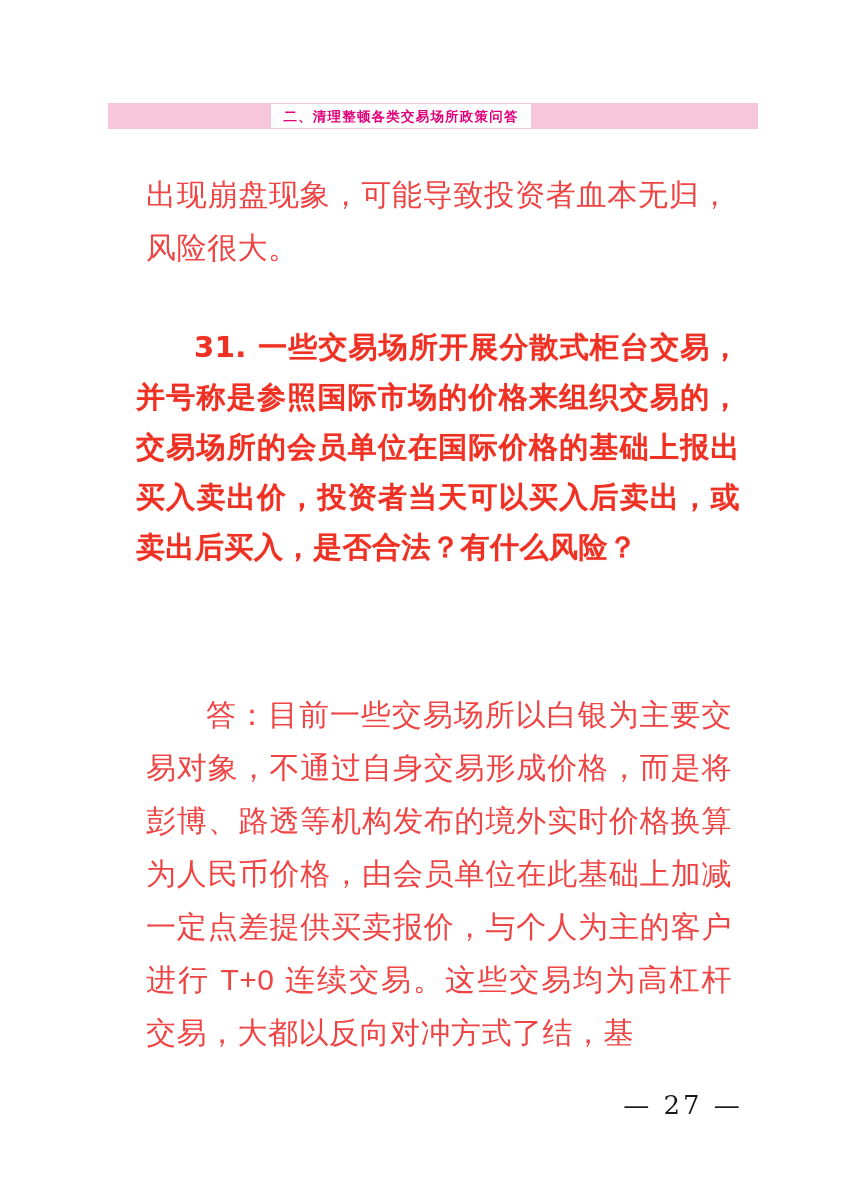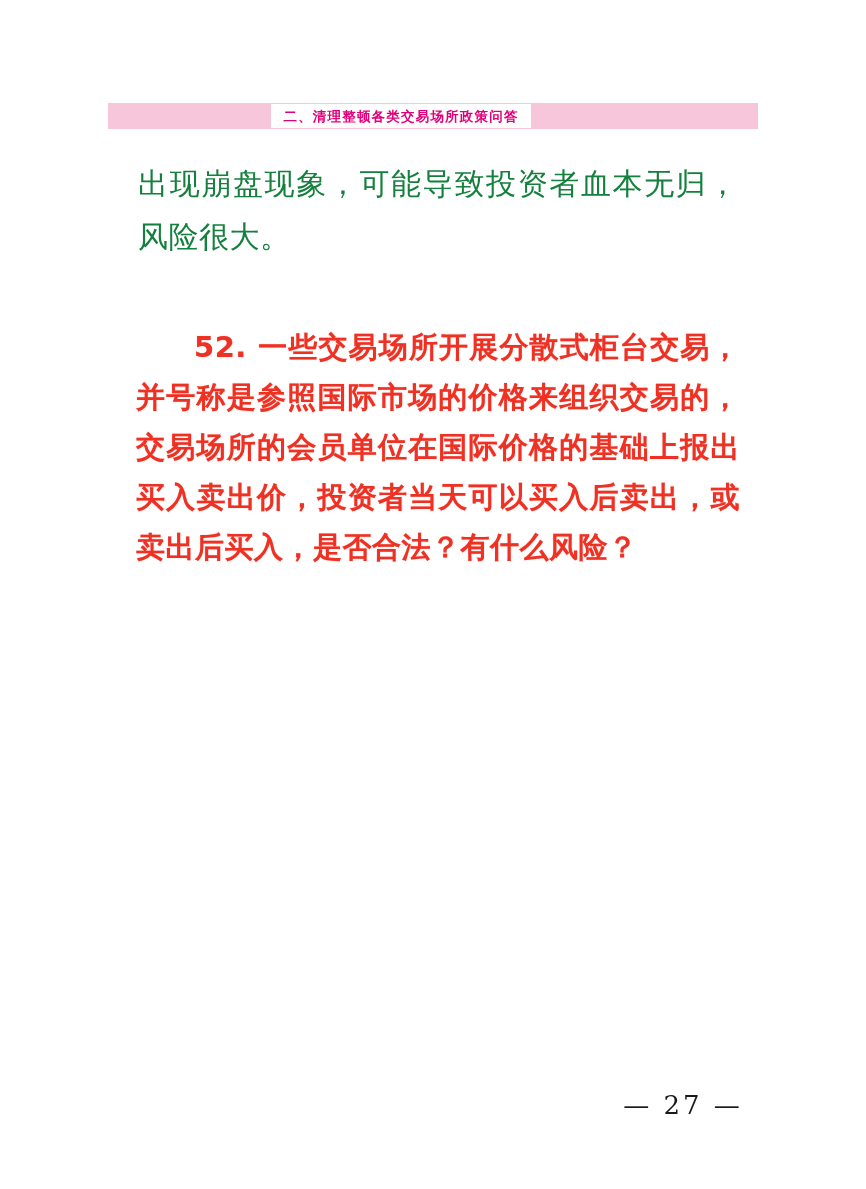--- a/index.html
+++ b/index.html
@@ -52,28 +52,28 @@
   }
 
   
   .body-col {
     position: absolute;
     left: 138px;
     top: 160px;
     width: 600px;
   }
   p.para {
-    margin: 0;
+    margin: 8px;
     font-size: 30px;
     line-height: 53px;
-    color: #15803d;
+    color: #ef4444;
     letter-spacing: 0.5px;
     text-align: justify;
     text-justify: inter-ideograph;
-    font-family: Liberation Mono, monospace;
+    font-family: Liberation Sans, sans-serif;
   }
   p.para.indent {
     text-indent: 60px;
   }
 
   
   .question {
     position: absolute;
     left: 136px;
     top: 322px;
@@ -124,20 +124,23 @@
 
   <div class="header-band"></div>
   <div class="header-title-wrap">
     <span class="header-title">二、清理整顿各类交易场所政策问答</span>
   </div>
 
   <div class="body-col">
     <p class="para">出现崩盘现象，可能导致投资者血本无归，风险很大。</p>
   </div>
 
-  <p class="question">52. 一些交易场所开展分散式柜台交易，并号称是参照国际市场的价格来组织交易的，交易场所的会员单位在国际价格的基础上报出买入卖出价，投资者当天可以买入后卖出，或卖出后买入，是否合法？有什么风险？</p>
+  <p class="question">31. 一些交易场所开展分散式柜台交易，并号称是参照国际市场的价格来组织交易的，交易场所的会员单位在国际价格的基础上报出买入卖出价，投资者当天可以买入后卖出，或卖出后买入，是否合法？有什么风险？</p>
 
+  <div class="answer">
+    <p class="para indent">答：目前一些交易场所以白银为主要交易对象，不通过自身交易形成价格，而是将彭博、路透等机构发布的境外实时价格换算为人民币价格，由会员单位在此基础上加减一定点差提供买卖报价，与个人为主的客户进行 T+0 连续交易。这些交易均为高杠杆交易，大都以反向对冲方式了结，基</p>
+  </div>
 
   <div class="page-number">
     <span class="pn-inner">— 27 —</span>
   </div>
 
 </div>
 
 </body></html>

